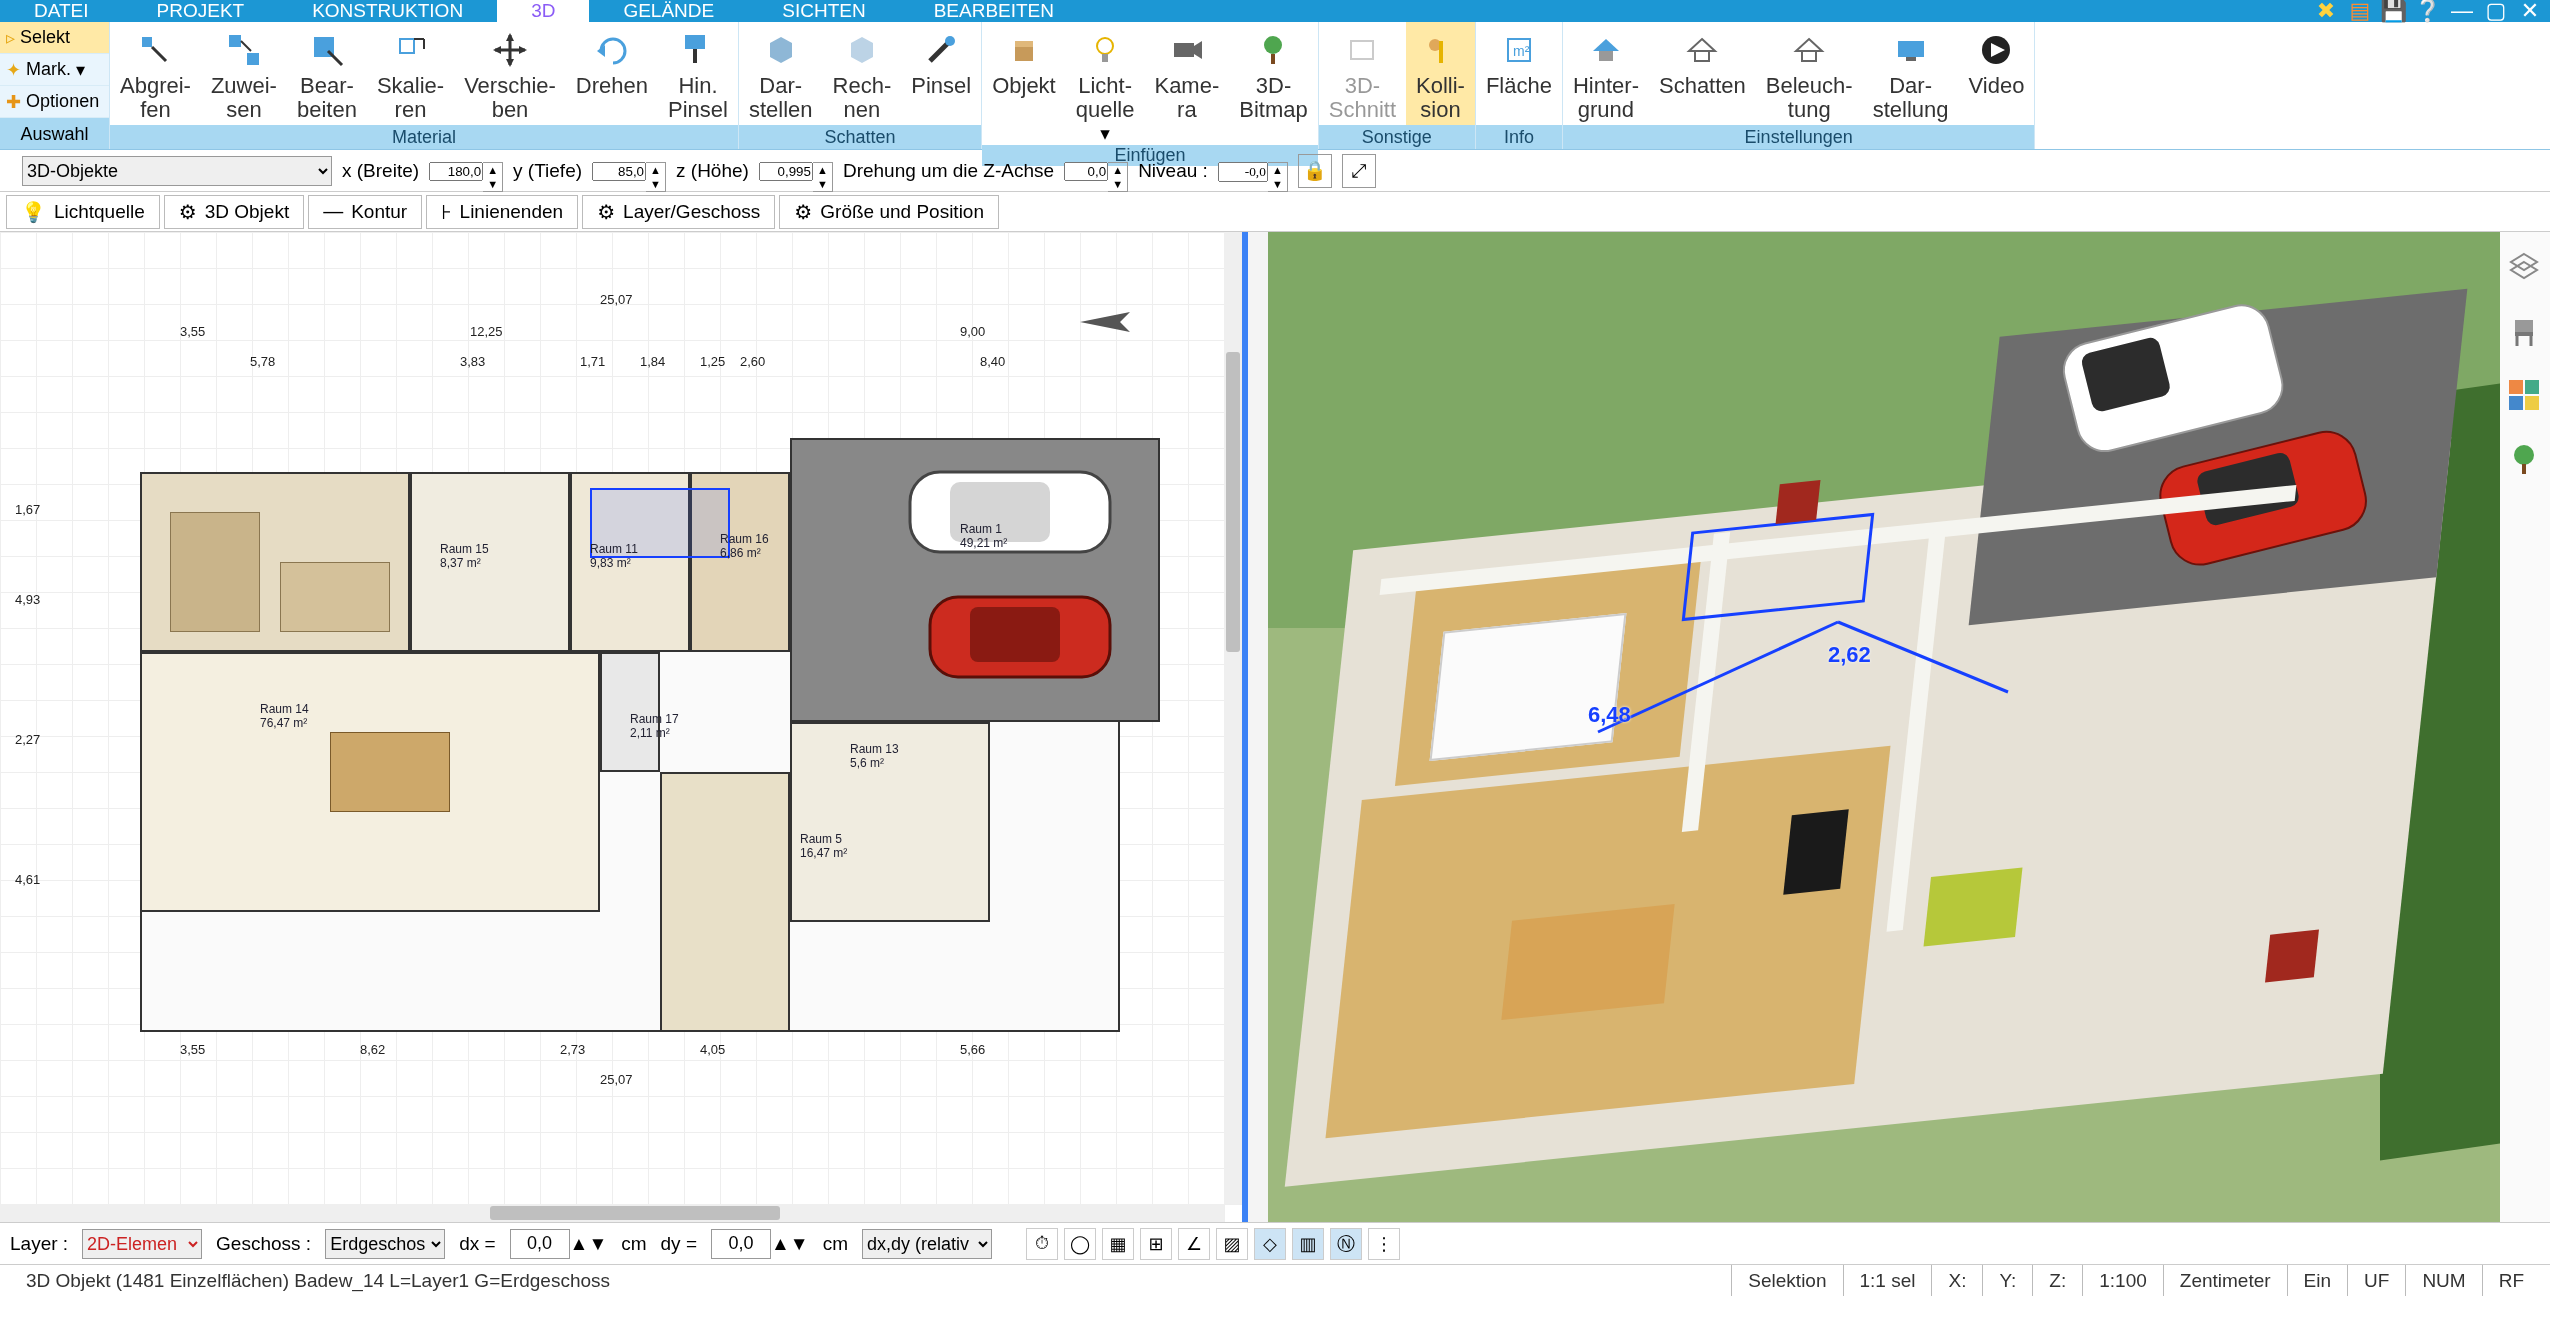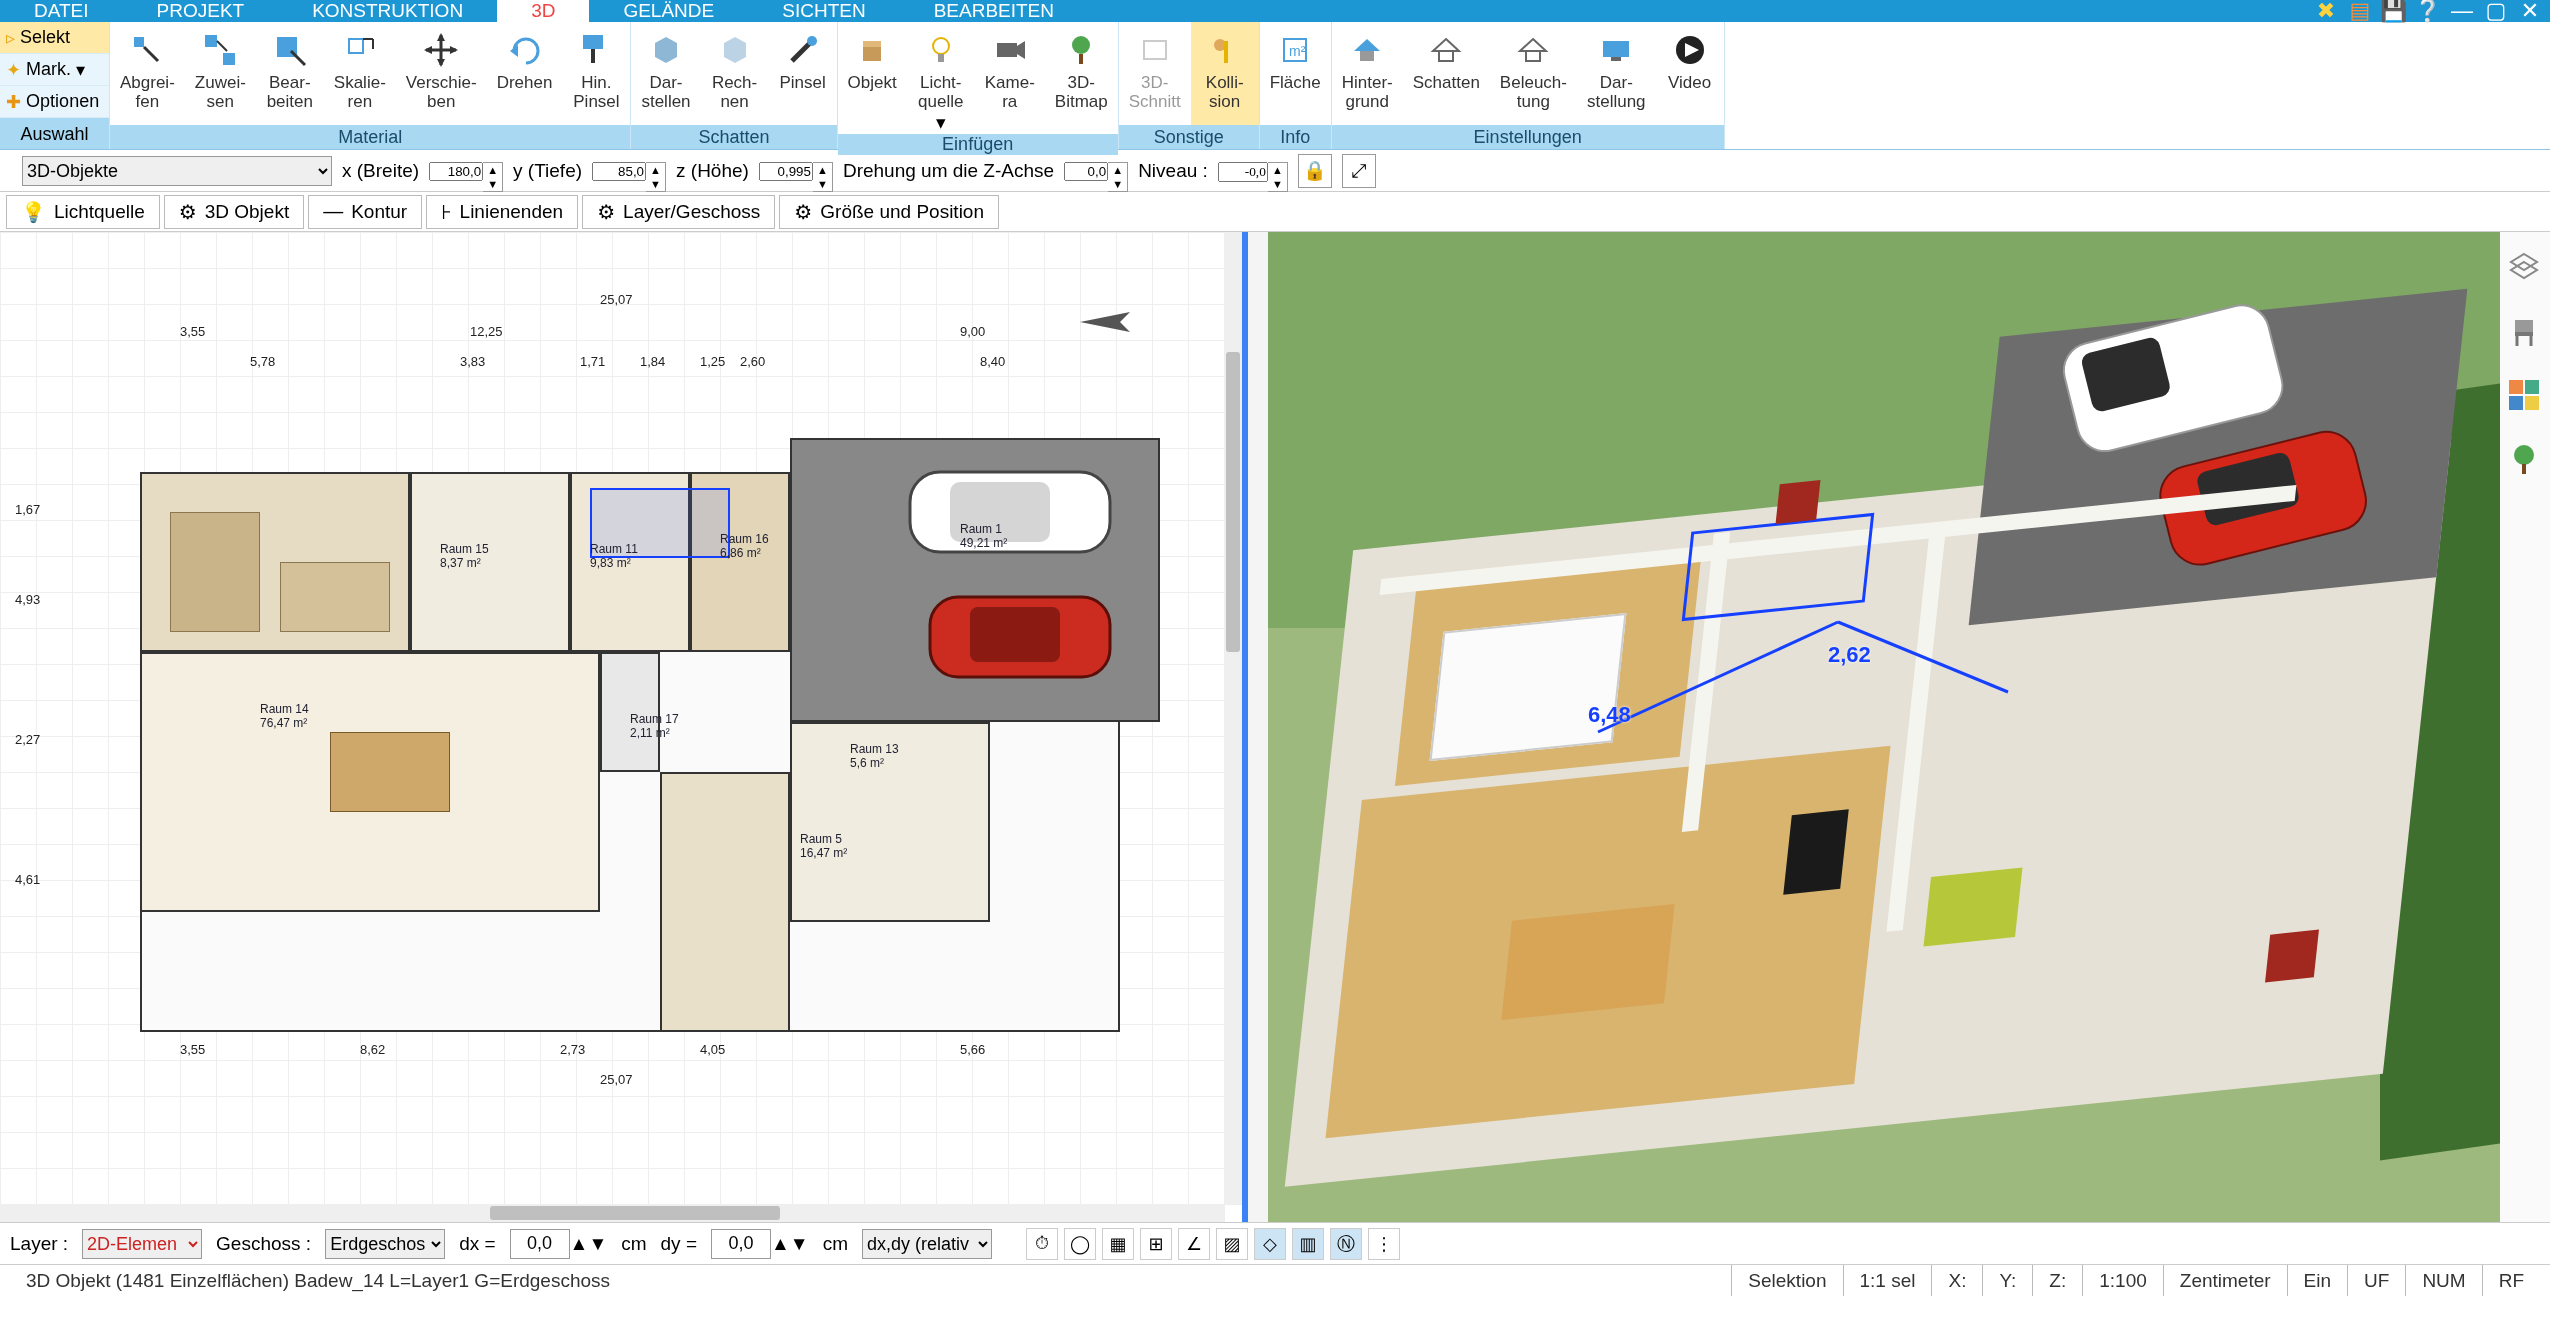--- a/index.html
+++ b/index.html
@@ -1,36 +1,36 @@
 <!DOCTYPE html>
 <html><head>
 <meta charset="utf-8">
 <style>
 * { margin: 0; padding: 0; box-sizing: border-box; font-family: "Segoe UI", Tahoma, sans-serif; }
 body { width: 2550px; height: 1330px; background: #fff; overflow: hidden; font-size: 19px; }
 
 
 .menubar { display: flex; height: 22px; background: #1c97d4; color: #fff; align-items: stretch; }
 .menubar .tab { padding: 0 34px; display: flex; align-items: center; font-size: 19px; cursor: pointer; }
-.menubar .tab.active { background: #fff; color: #ef4444; }
+.menubar .tab.active { background: #fff; color: #8b5cf6; }
 .menubar .spacer { flex: 1; }
 .menubar .win-icons { display: flex; align-items: center; gap: 6px; padding-right: 6px; }
 .menubar .win-icons span { width: 28px; height: 28px; display: flex; align-items: center; justify-content: center; font-size: 22px; cursor: pointer; }
 
 
 .ribbon { display: flex; height: 128px; background: #fff; border-bottom: 1px solid #8fc6e6; }
 .ribbon-col { display: flex; flex-direction: column; }
 .ribbon-left { width: 110px; background: #e9f5fd; border-right: 1px solid #cde6f5; }
 .ribbon-left .row { height: 32px; display: flex; align-items: center; padding: 0 6px; font-size: 18px; border-bottom: 1px solid #d8ecf7; cursor: pointer; }
 .ribbon-left .row.sel { background: #ffe9a6; }
 .ribbon-left .footer { flex: 1; display: flex; align-items: flex-end; justify-content: center; background: #a8d8f2; font-size: 18px; padding-bottom: 4px; }
 .ribbon-iconcell { display: flex; flex-direction: column; align-items: center; justify-content: flex-start; padding: 6px 10px 0; min-width: 68px; cursor: pointer; }
 .ribbon-iconcell.active { background: #ffe9a6; }
 .ribbon-iconcell .ico { width: 44px; height: 44px; margin-bottom: 2px; display: flex; align-items: center; justify-content: center; }
-.ribbon-iconcell .lbl { font-size: 17px; text-align: center; line-height: 1.1; color: #333; white-space: pre-line; }
+.ribbon-iconcell .lbl { font-size: 22px; text-align: center; line-height: 1.1; color: #333; white-space: pre-line; }
 .ribbon-group { display: flex; flex-direction: column; border-right: 1px solid #cde6f5; }
 .ribbon-group .cells { display: flex; flex: 1; }
 .ribbon-group .title { height: 24px; background: #a8d8f2; color: #1a4c6b; font-size: 18px; display: flex; align-items: center; justify-content: center; }
 
 
 .optbar { height: 42px; background: #fff; border-bottom: 1px solid #ccc; display: flex; align-items: center; gap: 10px; padding: 0 22px; font-size: 19px; }
 .optbar select, .optbar input[type=text] { height: 30px; font-size: 18px; border: 1px solid #999; }
 .optbar .spin { display: inline-flex; align-items: flex-start; margin-top: 12px; }
 .optbar .spin input { width: 54px; text-align: right; }
 .optbar .spin .arrows { width: 20px; height: 30px; border: 1px solid #999; border-left: none; display: flex; flex-direction: column; }

